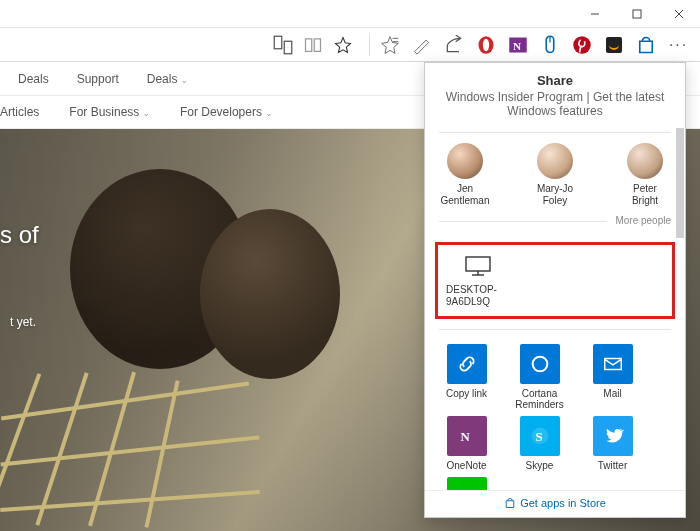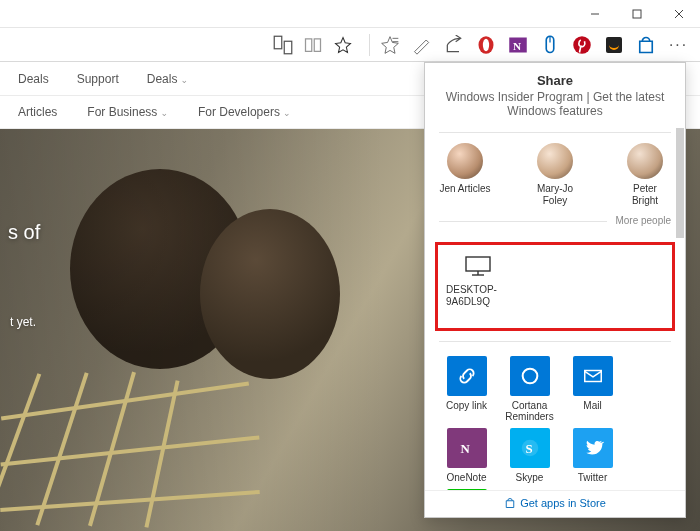--- a/index.html
+++ b/index.html
@@ -15,30 +15,30 @@
   .toolbar .spacer { flex:1; }
   .tb-icons { display:flex; gap:12px; align-items:center; padding:0 4px;}
   .tb-icon { width:20px; height:20px; display:flex; align-items:center; justify-content:center; color:#555;}
   .tb-left { display:flex; gap:10px; margin-right:10px; margin-left:270px;}
   .tb-star { width:18px; height:18px; }
   .more-dots { font-size:16px; letter-spacing:1px; padding:0 6px;}
 
   
   .nav1 { height:34px; display:flex; align-items:center; gap:28px; padding-left:18px; border-bottom:1px solid #ebebeb; color:#555;}
   .nav1 .signin { margin-left:auto; padding-right:16px; color:#000;}
-  .nav2 { height:33px; display:flex; align-items:center; gap:30px; padding-left:18px; border-bottom:1px solid #ebebeb; color:#555; background:#fff;}
+  .nav2 { height:33px; display:flex; align-items:center; gap:30px; border-bottom:1px solid #ebebeb; color:#555; background:#fff;}
   .chev { font-size:9px; margin-left:3px; color:#999;}
 
   
   .hero { position:relative; height:402px; background:linear-gradient(120deg,#7a7363 0%,#8b836f 25%,#b3a98d 50%,#6d6758 75%,#4e4a40 100%); overflow:hidden;}
   .hero::before, .hero::after { content:""; position:absolute; border-radius:50%;}
   .hero::before { width:180px; height:200px; left:70px; top:40px; background:radial-gradient(circle at 40% 30%, #4a3b2c 0%, #2d241a 70%);} 
   .hero::after { width:140px; height:170px; left:200px; top:80px; background:radial-gradient(circle at 40% 30%, #5b4a38 0%, #342a1e 70%);}
   .hero-overlay-dark { position:absolute; inset:0; background:linear-gradient(90deg, rgba(0,0,0,0.25) 0%, rgba(0,0,0,0) 55%);}
-  .hero-text { position:absolute; left:8px; top:92px; color:#fff; font-size:20px; font-weight:400; text-shadow:0 1px 4px rgba(0,0,0,0.4);}
+  .hero-text { position:absolute; left:0; top:92px; color:#fff; font-size:24px; font-weight:400; text-shadow:0 1px 4px rgba(0,0,0,0.4);}
   .hero-sub { position:absolute; left:10px; top:186px; color:#fff; font-size:12px; text-shadow:0 1px 3px rgba(0,0,0,0.4);}
   .mesh { position:absolute; left:0; top:240px; width:270px; height:170px; }
   .mesh div { position:absolute; background:#c9b87a; }
 
   
   .share-panel { position:absolute; right:14px; top:62px; width:262px; height:456px; background:#fff; border:1px solid #c9c9c9; box-shadow:0 4px 14px rgba(0,0,0,0.18); display:flex; flex-direction:column; }
   .share-head { text-align:center; padding:10px 12px 10px; }
   .share-title { font-weight:600; font-size:13px; }
   .share-sub { font-size:12px; color:#666; margin-top:2px;}
   .share-scroll { flex:1; overflow:hidden; padding:0 14px; position:relative;}
@@ -47,26 +47,26 @@
   .sp-divider::before { content:""; position:absolute; left:0; right:64px; top:6px; height:1px; background:#e4e4e4;}
   .sp-divider-label { position:absolute; right:0; top:0; font-size:10px; color:#888;}
   .people-row { display:flex; justify-content:space-between; padding:2px 0; }
   .person { width:52px; text-align:center; }
   .avatar { width:36px; height:36px; border-radius:50%; margin:0 auto 4px; background:radial-gradient(circle at 35% 30%, #ffe0c0 0%, #c49a7a 60%, #7a5d45 100%);}
   .avatar.a2 { background:radial-gradient(circle at 35% 30%, #f5d6c0 0%, #b88e6e 60%, #5c4532 100%);}
   .avatar.a3 { background:radial-gradient(circle at 35% 30%, #f6e3d2 0%, #c9a584 60%, #6a513d 100%);}
   .avatar.a4 { background:radial-gradient(circle at 35% 30%, #f2e0d0 0%, #c3a183 60%, #5a4735 100%);}
   .p-name { font-size:10px; line-height:12px; color:#333;}
 
-  .device-box { border:3px solid #e21b1b; margin:6px -4px 6px; padding:10px 8px 20px;}
+  .device-box { border:3px solid #e21b1b; margin:6px -4px 6px; padding:10px 8px 8px;}
   .dev-item { width:60px; text-align:center;}
   .dev-icon { width:28px; height:22px; margin:0 0 4px 4px;}
   .dev-name { font-size:10px; line-height:12px; color:#333; text-align:left;}
 
-  .apps { display:flex; flex-wrap:wrap; gap:6px 8px; padding-top:6px; }
+  .apps { display:flex; flex-wrap:wrap; gap:6px 18px; padding-top:6px; }
   .app { width:55px; text-align:center;}
   .app-tile { width:40px; height:40px; margin:0 auto 4px; border-radius:2px; display:flex; align-items:center; justify-content:center; }
   .app-label { font-size:10px; line-height:11px; color:#333;}
   .tile-blue { background:#0078d7; }
   .tile-cortana { background:#0078d7; }
   .tile-fb { background:#3b5998;}
   .tile-mail { background:#0078d7;}
   .tile-onenote { background:#80397b;}
   .tile-skype { background:#00aff0;}
   .tile-twitter { background:#1da1f2;}
@@ -215,21 +215,21 @@
   <div class="share-head">
     <div class="share-title">Share</div>
     <div class="share-sub">Windows Insider Program | Get the latest Windows features</div>
   </div>
   <div class="share-scroll">
     <div class="sp-hr"></div>
 
     <div class="people-row">
       <div class="person">
           <div class="avatar a2"></div>
-          <div class="p-name">Jen Articles</div>
+          <div class="p-name">Jen Gentleman</div>
         </div>
       <div class="person">
           <div class="avatar a3"></div>
           <div class="p-name">Mary-Jo Foley</div>
         </div>
       <div class="person">
           <div class="avatar a4"></div>
           <div class="p-name">Peter Bright</div>
         </div>
     </div>

